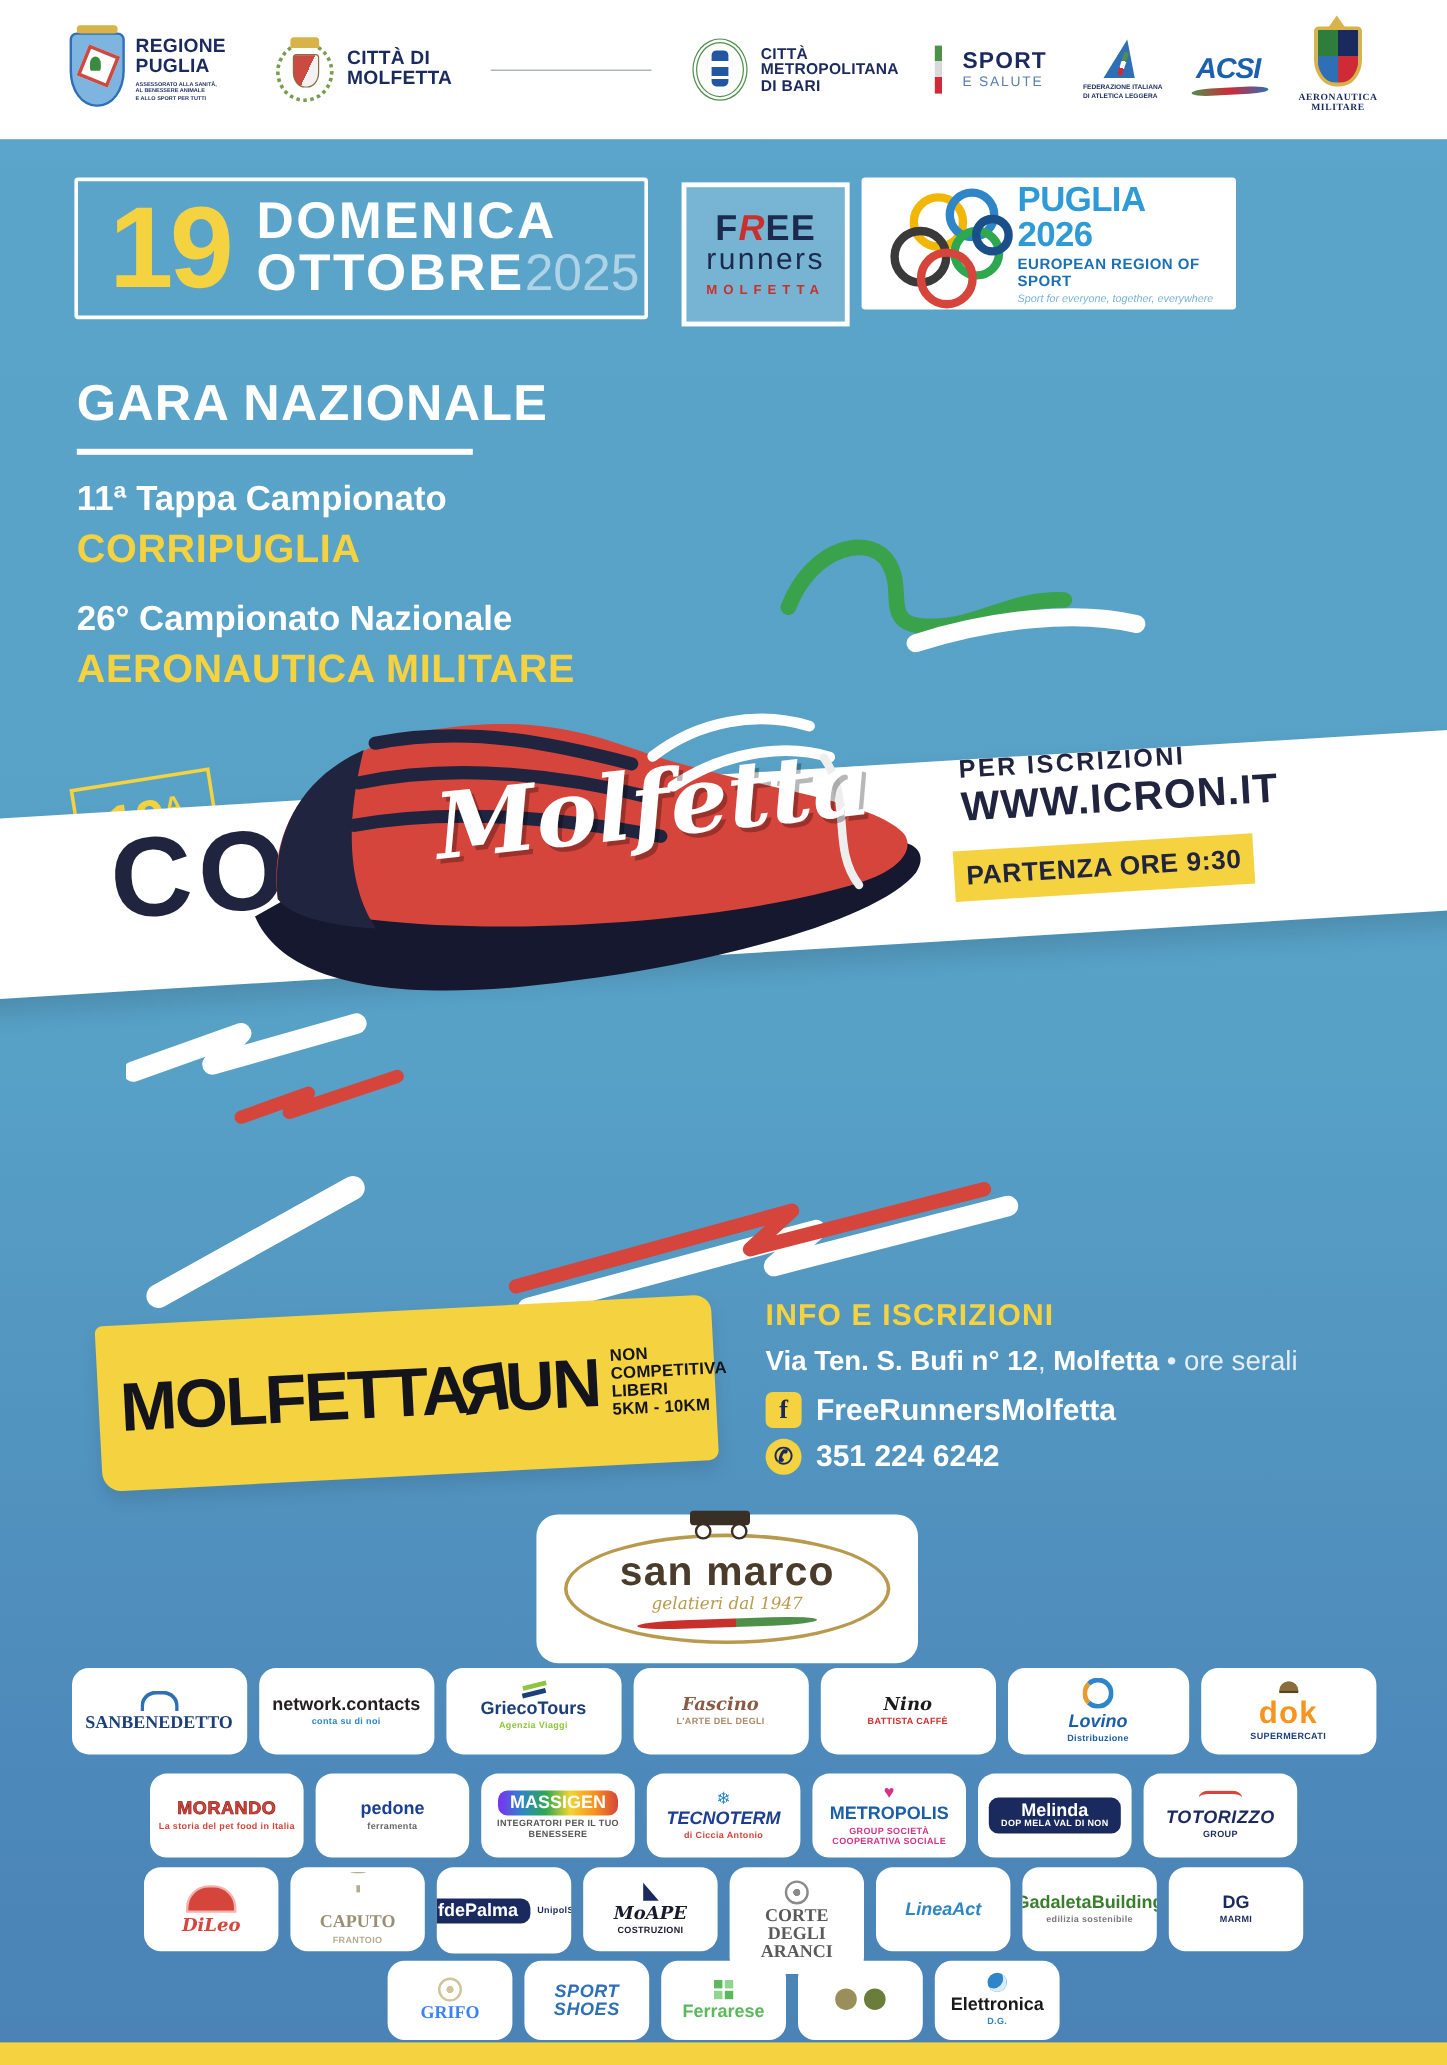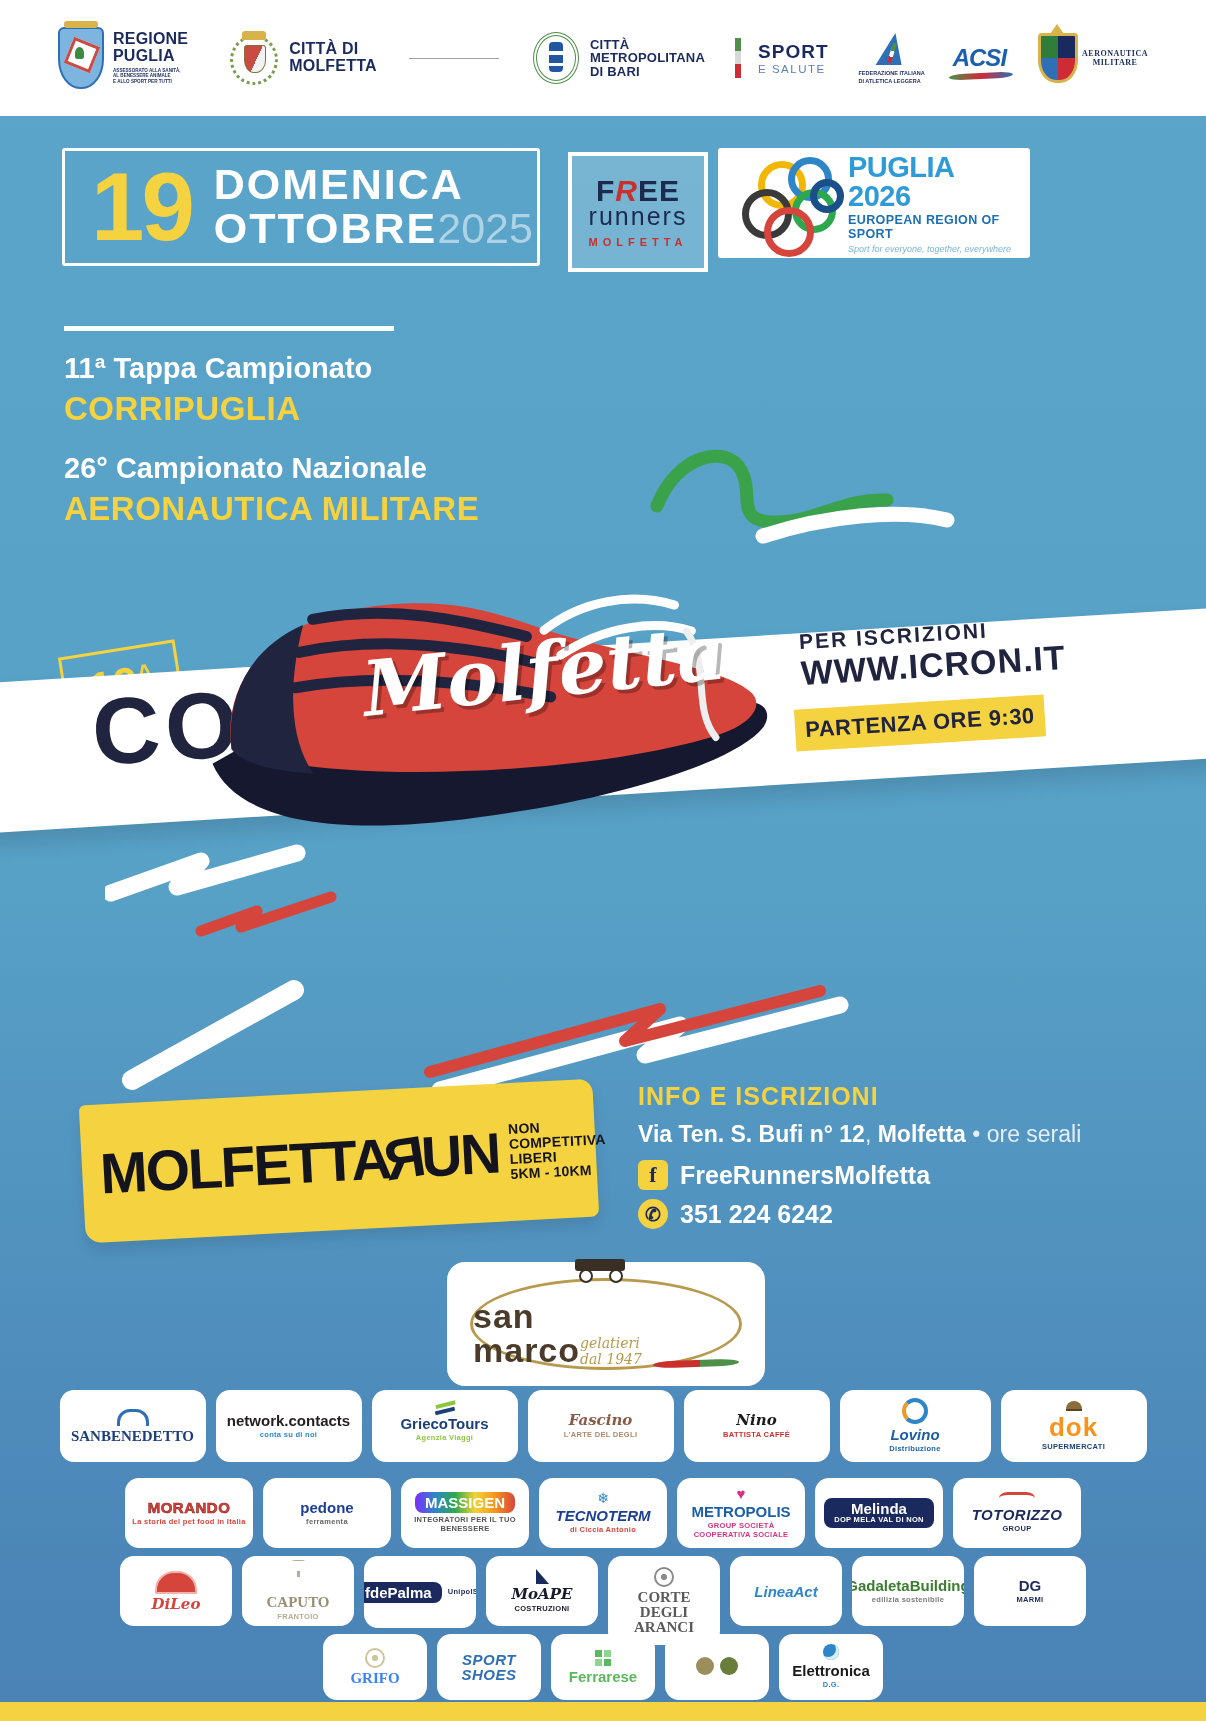--- a/index.html
+++ b/index.html
@@ -108,21 +108,21 @@
   .addr .lt{color:#e4eef6;font-weight:300;}
   .crow{display:flex;align-items:center;gap:12px;margin-top:9px;font-size:25px;font-weight:700;}
   .fbic{width:30px;height:30px;background:#f5d23f;border-radius:6px;color:#1b2a5e;font-weight:900;
     font-family:"Liberation Serif",serif;display:flex;align-items:center;justify-content:center;font-size:22px;}
   .waic{width:30px;height:30px;background:#f5d23f;border-radius:50%;color:#1b2a5e;
     display:flex;align-items:center;justify-content:center;font-size:19px;}
   
   .smcard{position:absolute;left:447px;top:1262px;width:318px;height:124px;background:#fff;border-radius:18px;
     display:flex;align-items:center;justify-content:center;}
   .smoval{width:266px;height:86px;border:3px solid #b89a4e;border-radius:50%;position:relative;
-    display:flex;flex-direction:row;align-items:flex-end;justify-content:center;}
+    display:flex;flex-direction:column;align-items:center;justify-content:center;}
   .smcar{position:absolute;top:-24px;left:96px;width:64px;height:22px;}
   .smcar .body{position:absolute;left:6px;top:2px;width:50px;height:12px;background:#3a2f25;border-radius:3px;}
   .smcar .wh{position:absolute;bottom:-4px;width:10px;height:10px;border:2px solid #3a2f25;border-radius:50%;background:#fff;}
   .smname{color:#4a3b2a;font-weight:800;font-size:34px;letter-spacing:1px;line-height:1;}
   .smtag{font-family:"DejaVu Serif",serif;font-style:italic;color:#b89a4e;font-size:14px;margin-top:2px;}
   .smswoosh{width:150px;height:7px;margin-top:4px;border-radius:50%/100%;
     background:linear-gradient(90deg,#c9302c 0 55%,#4e8f4a 55%);transform:rotate(-2deg);}
   
   .srow{position:absolute;left:0;right:0;display:flex;justify-content:center;gap:10px;}
   .card{background:#fff;border-radius:14px;display:flex;flex-direction:column;align-items:center;justify-content:center;
@@ -204,21 +204,21 @@
       </div>
     </div>
     <div class="hlogo" style="margin-left:16px;flex-direction:column;gap:3px">
       <div class="fidalmark"></div>
       <div class="fidaltxt">FEDERAZIONE ITALIANA
 DI ATLETICA LEGGERA</div>
     </div>
     <div class="hlogo" style="margin-left:14px">
       <div class="acsi">ACSI</div>
     </div>
-    <div class="hlogo" style="margin-left:18px;flex-direction:row;gap:4px">
+    <div class="hlogo" style="margin-left:18px;flex-direction:column;gap:4px">
       <div class="crest-am"></div>
       <div class="amtxt">AERONAUTICA
 MILITARE</div>
     </div>
   </div>
 
   <div class="datebox">
     <div class="daynum">19</div>
     <div class="daycol">
       <div class="dayname">DOMENICA</div>
@@ -242,20 +242,21 @@
         <span style="left: 80px; top: 24px; width: 20px; height: 20px; border-width: 7px; border-color: rgb(27, 79, 138);"></span>
       </div>
     <div class="pgtxt">
       <div class="t1" style="color: rgb(46, 155, 214);">PUGLIA 2026</div>
       <div class="t2" style="color: rgb(27, 111, 180);">EUROPEAN REGION OF SPORT</div>
       <div class="t3" style="color: rgb(122, 180, 216);">Sport for everyone, together, everywhere</div>
     </div>
   </div>
 
   <div class="race">
+    <h1>GARA NAZIONALE</h1>
     <div class="rule"></div>
     <div class="r-line">11ª Tappa Campionato</div>
     <div class="r-strong">CORRIPUGLIA</div>
     <div class="r-gap"></div>
     <div class="r-line">26° Campionato Nazionale</div>
     <div class="r-strong">AERONAUTICA MILITARE</div>
   </div>
 
   <svg class="dec" style="left:645px;top:428px" width="310" height="120" viewBox="0 0 310 120">
     <path d="M12,78 C32,26 82,16 96,42 C110,66 88,94 130,94 C172,94 198,70 242,72" fill="none" stroke="#3aa24b" stroke-width="13" stroke-linecap="round"></path>

